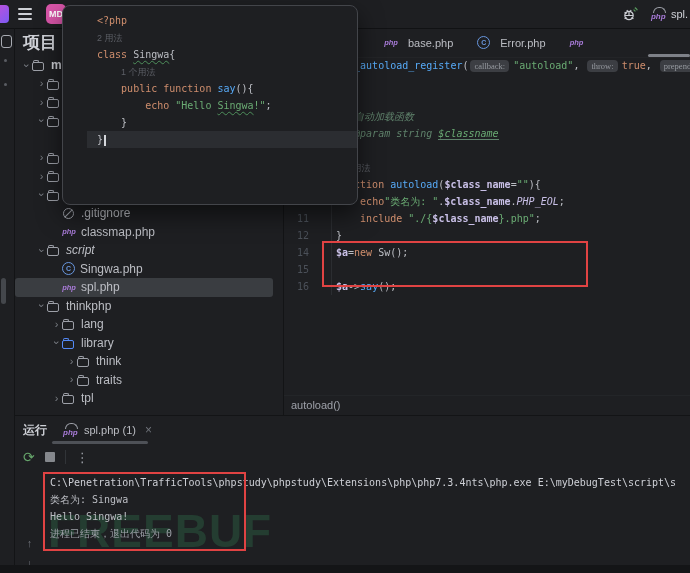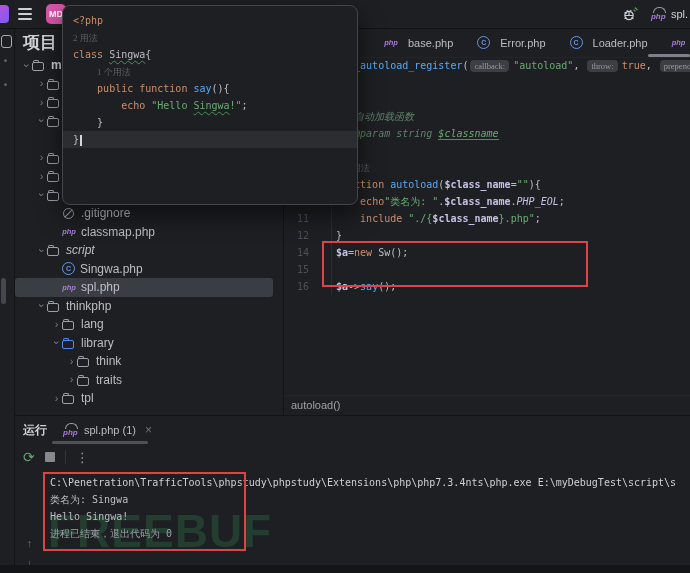--- a/index.html
+++ b/index.html
@@ -57,21 +57,21 @@
   .tab{display:flex;align-items:center;gap:5px;padding:0 12px;height:100%;font-size:11px;color:#BCBEC4;white-space:nowrap;}
   .tab-underline{position:absolute;left:364px;top:26px;width:42px;height:3px;background:#7E8188;border-radius:2px;}
   .codearea{position:absolute;left:0;top:29px;right:0;bottom:20px;overflow:hidden;}
   .crow{display:flex;height:17px;line-height:17px;font-size:10px;}
   .ln{width:48px;flex:none;text-align:right;padding-right:22px;box-sizing:border-box;color:#4B5059;
       font-family:"DejaVu Sans Mono",monospace;border-right:1px solid #2B2D31;}
   .ctext{padding-left:4px;white-space:pre;font-family:"DejaVu Sans Mono",monospace;}
   .tk-kw{color:#CF8E6D;} .tk-fn{color:#57AAF7;} .tk-str{color:#6AAB73;} .tk-tx{color:#BCBEC4;}
   .tk-var{color:#C8BFE6;font-weight:bold;} .tk-cons{color:#C8BFE6;font-style:italic;}
   .tk-cm{color:#5F826B;font-style:italic;} .tk-cmv{color:#6AAB73;font-style:italic;border-bottom:1px solid #5F826B;}
-  .tk-hint{color:#5C5F66;font-size:9px;font-family:Liberation Serif, serif;}
+  .tk-hint{color:#5C5F66;font-size:9px;font-family:Liberation Sans, sans-serif;}
   .tk-pill{background:#3C3E43;color:#95999F;font-size:8.5px;padding:1px 4px;border-radius:4px;margin:0 4px 0 2px;
            font-family:Liberation Serif, serif;}
   .tk-wave{text-decoration:underline wavy #4E8F5B;text-decoration-thickness:1px;text-underline-offset:2px;}
   .redbox{position:absolute;border:2px solid #E04343;z-index:5;pointer-events:none;}
   .redbox.editorbox{left:38px;top:213px;width:262px;height:42px;}
   .breadcrumb{position:absolute;left:0;right:0;bottom:0;height:19px;line-height:19px;border-top:1px solid #232528;
               padding-left:7px;font-size:11px;color:#9DA0A8;}
 
   
   .runpanel{position:absolute;left:15px;top:415px;width:675px;height:150px;border-top:1px solid #131416;}
@@ -96,21 +96,21 @@
   .redbox.consolebox{left:28px;top:56px;width:199px;height:75px;z-index:3;}
   .watermark{position:absolute;left:33px;top:88px;font-size:46px;font-weight:700;letter-spacing:1px;
              color:rgba(42,92,63,0.5);z-index:1;font-family:"Liberation Sans",sans-serif;}
 
   
   .statusbar{position:absolute;left:0;top:565px;width:690px;height:8px;background:#141517;}
 
   
   .popup{position:absolute;left:62px;top:5px;width:296px;height:200px;background:#1E1F22;border:1px solid #43454A;
          border-radius:8px;box-shadow:0 10px 24px rgba(0,0,0,.55);z-index:20;overflow:hidden;padding-top:6px;box-sizing:border-box;}
-  .prow{height:17px;line-height:17px;font-size:10px;padding-left:10px;font-family:"DejaVu Sans Mono",monospace;white-space:pre;}
+  .prow{height:17px;line-height:17px;font-size:10px;padding-left:10px;font-family:"DejaVu Sans Mono",monospace;white-space:pre;margin-left:24px;}
   .prow.hl{background:#2B2D31;}
   .caret{display:inline-block;width:1.5px;height:11px;background:#D5D7DC;vertical-align:middle;margin-left:1px;}
 </style>
 </head>
 <body>
 
 <div class="app">
 
   <div class="topbar">
     <div class="applogo"></div>
@@ -256,24 +256,20 @@
     <div class="tabs">
         <div class="tab">
           <span class="ico php">php</span>
           <span>base.php</span>
         </div>
         <div class="tab">
           <span class="ico class">C</span>
           <span>Error.php</span>
         </div>
         <div class="tab">
-          <span class="ico class">C</span>
-          <span>Loader.php</span>
-        </div>
-        <div class="tab">
           <span class="ico php">php</span>
         </div>
       </div>
     <div class="tab-underline"></div>
     <div class="codearea">
         <div class="crow">
           <span class="ln">2</span>
           <span class="ctext"><span class="tk-fn">spl_autoload_register</span><span class="tk-tx">(</span><span class="tk-pill">callback:</span><span class="tk-str">"autoload"</span><span class="tk-tx">, </span><span class="tk-pill">throw:</span><span class="tk-kw">true</span><span class="tk-tx">, </span><span class="tk-pill">prepend:</span></span>
         </div>
         <div class="crow">

